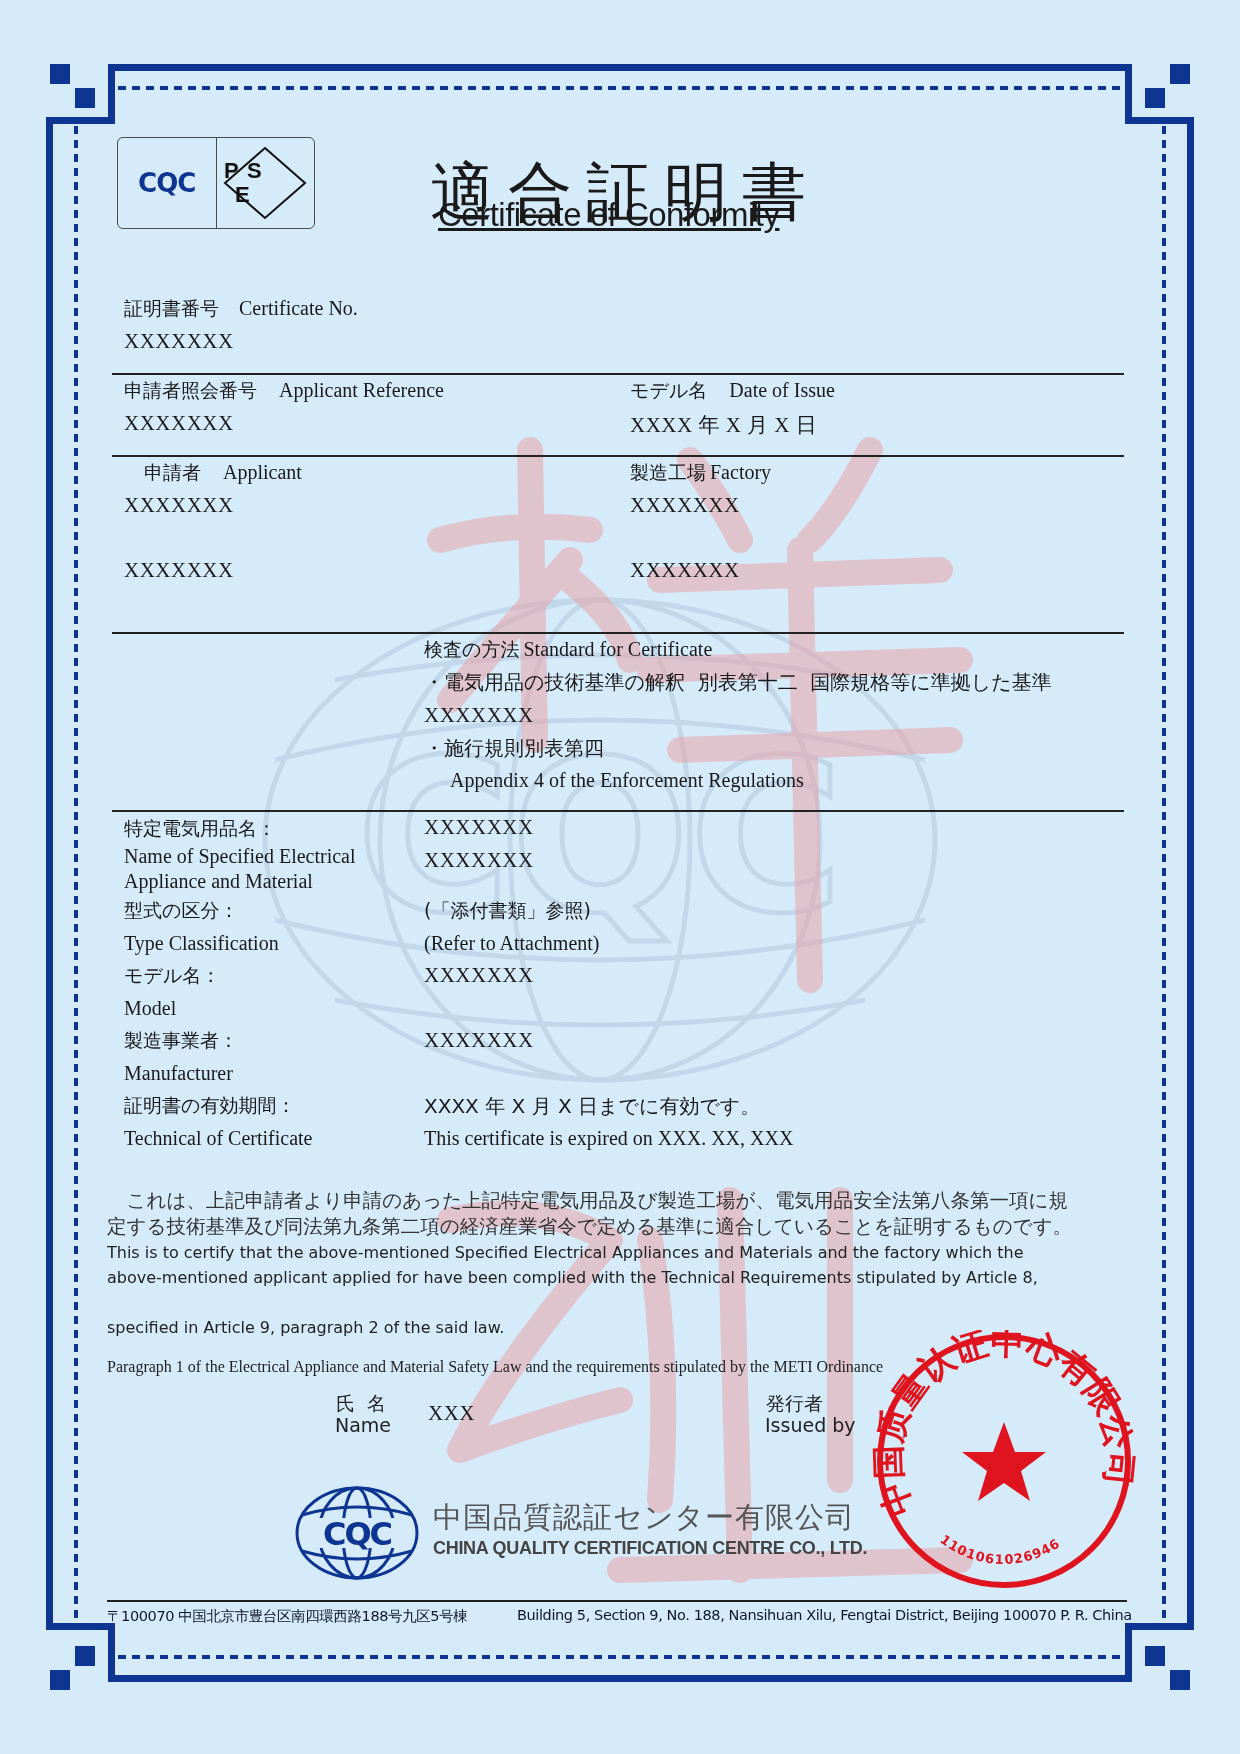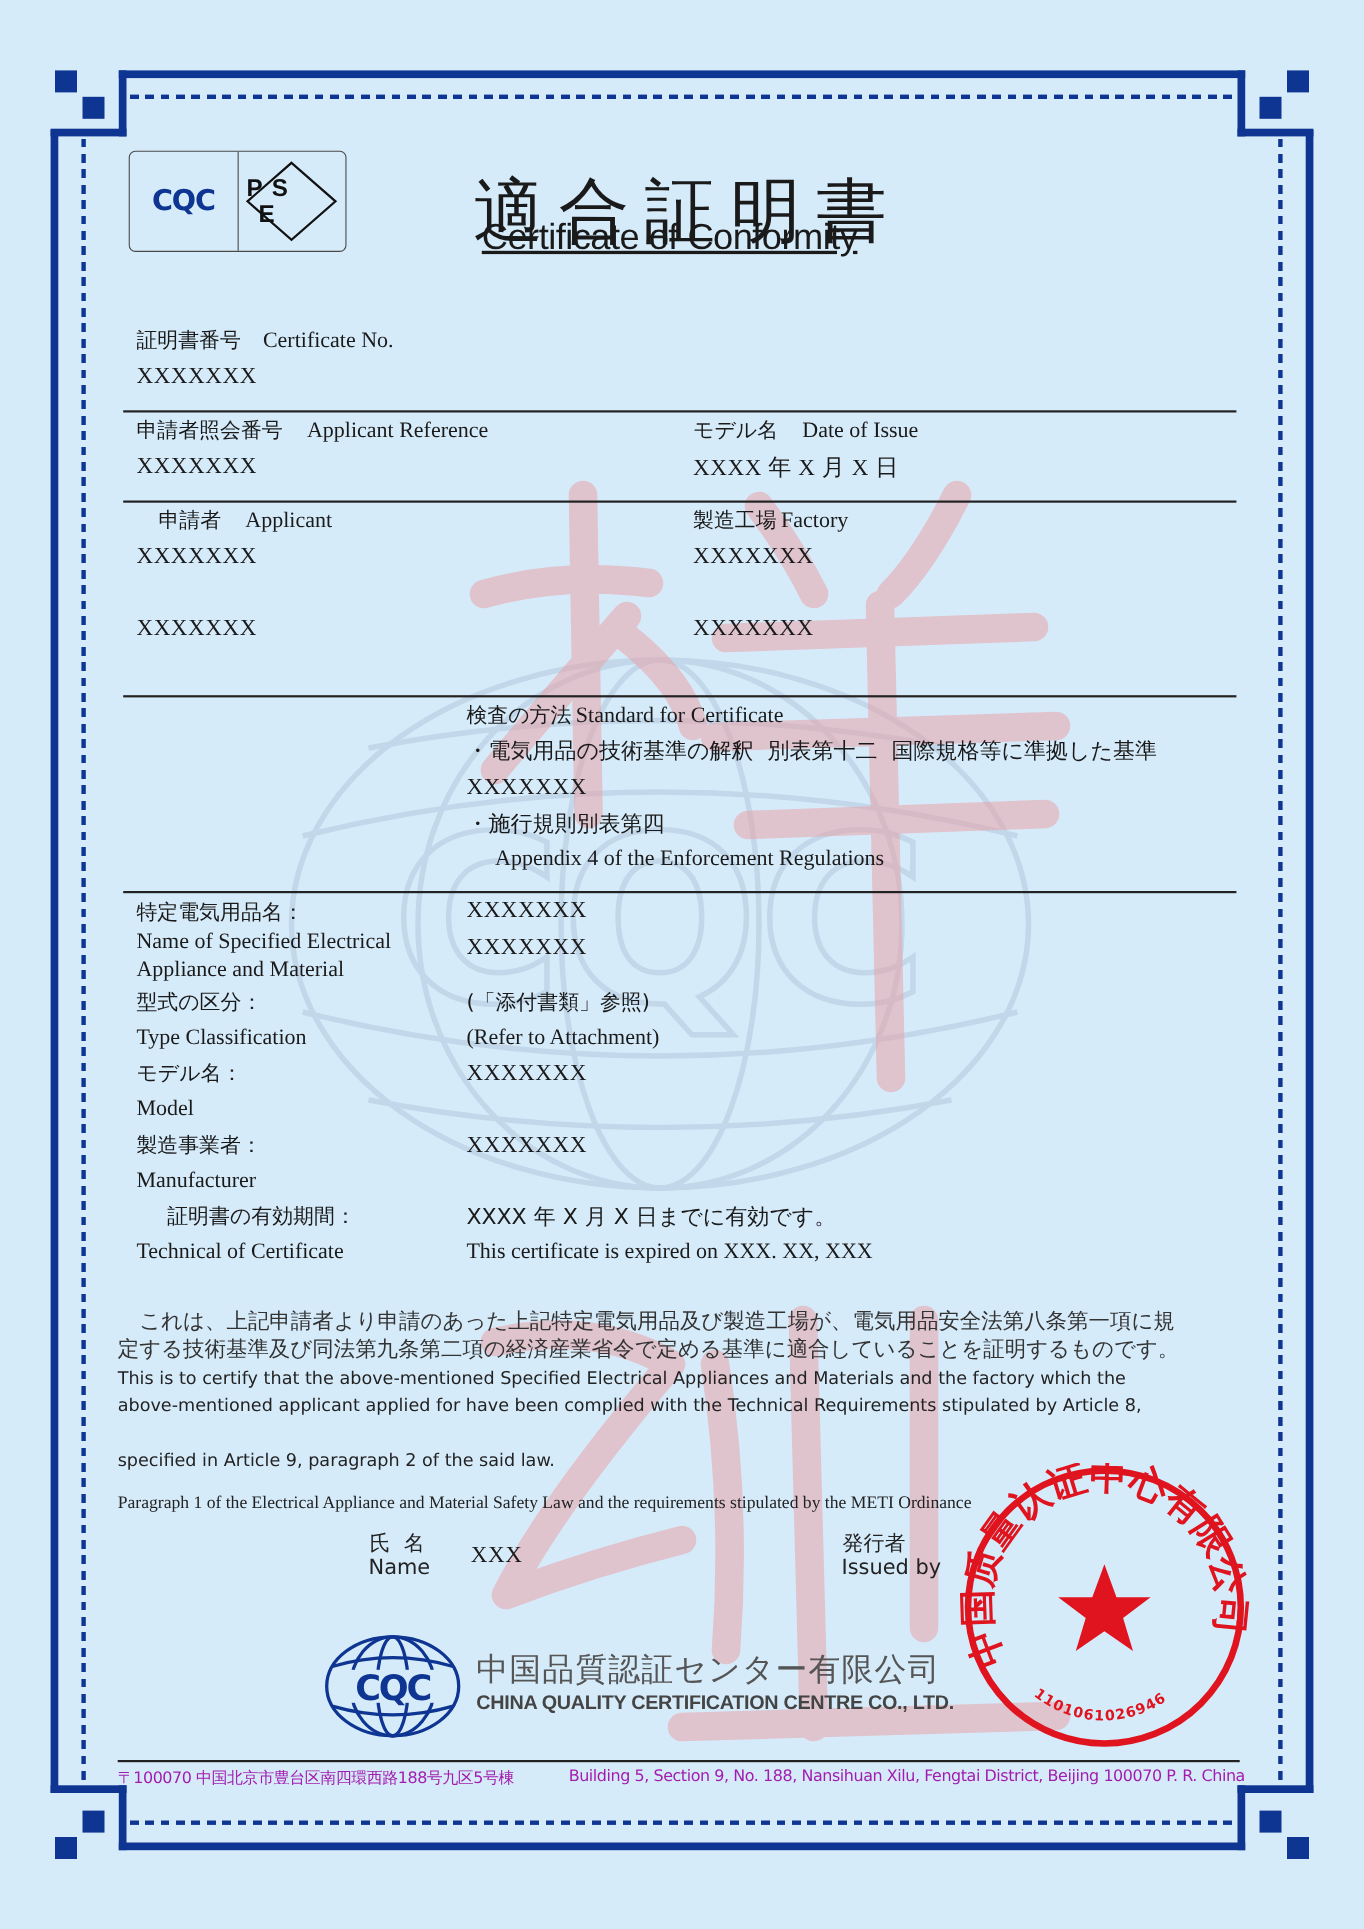--- a/index.html
+++ b/index.html
@@ -35,21 +35,21 @@
   .en { font-family:"Liberation Serif", serif; font-size:20px; }
   .val { font-family:"Liberation Serif", serif; font-size:21px; letter-spacing:0.5px; }
   .hr { position:absolute; left:112px; width:1012px; height:1.5px; background:#222; }
 
   .para-jp { position:absolute; left:107px; width:1030px; font-family:"DejaVu Serif", serif; font-size:19.5px; line-height:26px; color:#333; }
   .para-en { position:absolute; left:107px; width:1030px; font-family:"DejaVu Sans", sans-serif; font-size:16px; line-height:25px; color:#222; }
 
   .sig-label { font-family:"DejaVu Sans", sans-serif; font-size:19px; line-height:20px; color:#222; }
   .company-jp { position:absolute; left:433px; top:1498px; font-family:"DejaVu Serif", serif; font-size:29px; color:#555; letter-spacing:1px; }
   .company-en { position:absolute; left:433px; top:1538px; font-family:"Liberation Sans", sans-serif; font-weight:bold; font-size:18px; color:#444; letter-spacing:-0.3px; }
-  .footer { position:absolute; top:1607px; font-family:"DejaVu Sans", sans-serif; font-size:14.5px; color:#a21caf; letter-spacing:-0.4px; }
+  .footer { position:absolute; top:1607px; font-family:"DejaVu Sans", sans-serif; font-size:14.5px; color:#0f172a; letter-spacing:-0.4px; }
 </style>
 </head>
 <body>
 
 <div>
 
   <div class="frame-solid" style="left:108px;top:64px;width:1024px;height:7px;"></div>
 
   <div class="frame-solid" style="left:108px;top:1675px;width:1024px;height:7px;"></div>
 
@@ -200,21 +200,21 @@
   <div class="abs en" style="left:424px;top:932px;">(Refer to Attachment)</div>
 
   <div class="abs jp" style="left:124px;top:963px;">モデル名：</div>
   <div class="abs en" style="left:124px;top:997px;">Model</div>
   <div class="abs val" style="left:424px;top:963px;">XXXXXXX</div>
 
   <div class="abs jp" style="left:124px;top:1028px;">製造事業者：</div>
   <div class="abs en" style="left:124px;top:1062px;">Manufacturer</div>
   <div class="abs val" style="left:424px;top:1028px;">XXXXXXX</div>
 
-  <div class="abs jp" style="left:124px;top:1093px;margin-left:28px;">証明書の有効期間：</div>
+  <div class="abs jp" style="left:124px;top:1093px;">証明書の有効期間：</div>
   <div class="abs en" style="left:124px;top:1127px;">Technical of Certificate</div>
   <div class="abs jp" style="left:424px;top:1093px;font-size:20px;">XXXX 年 X 月 X 日までに有効です。</div>
   <div class="abs en" style="left:424px;top:1127px;">This certificate is expired on XXX. XX, XXX</div>
 </div>
 
 <div class="para-jp" style="top:1188px;white-space:pre;">　これは、上記申請者より申請のあった上記特定電気用品及び製造工場が、電気用品安全法第八条第一項に規</div>
 <div class="para-jp" style="top:1214px;white-space:pre;">定する技術基準及び同法第九条第二項の経済産業省令で定める基準に適合していることを証明するものです。</div>
 <div class="para-en" style="top:1240px;">This is to certify that the above-mentioned Specified Electrical Appliances and Materials and the factory which the</div>
 <div class="para-en" style="top:1265px;">above-mentioned applicant applied for have been complied with the Technical Requirements stipulated by Article 8,</div>
 <div class="para-en" style="top:1354px;font-family:Liberation Serif, serif;">Paragraph 1 of the Electrical Appliance and Material Safety Law and the requirements stipulated by the METI Ordinance</div>

